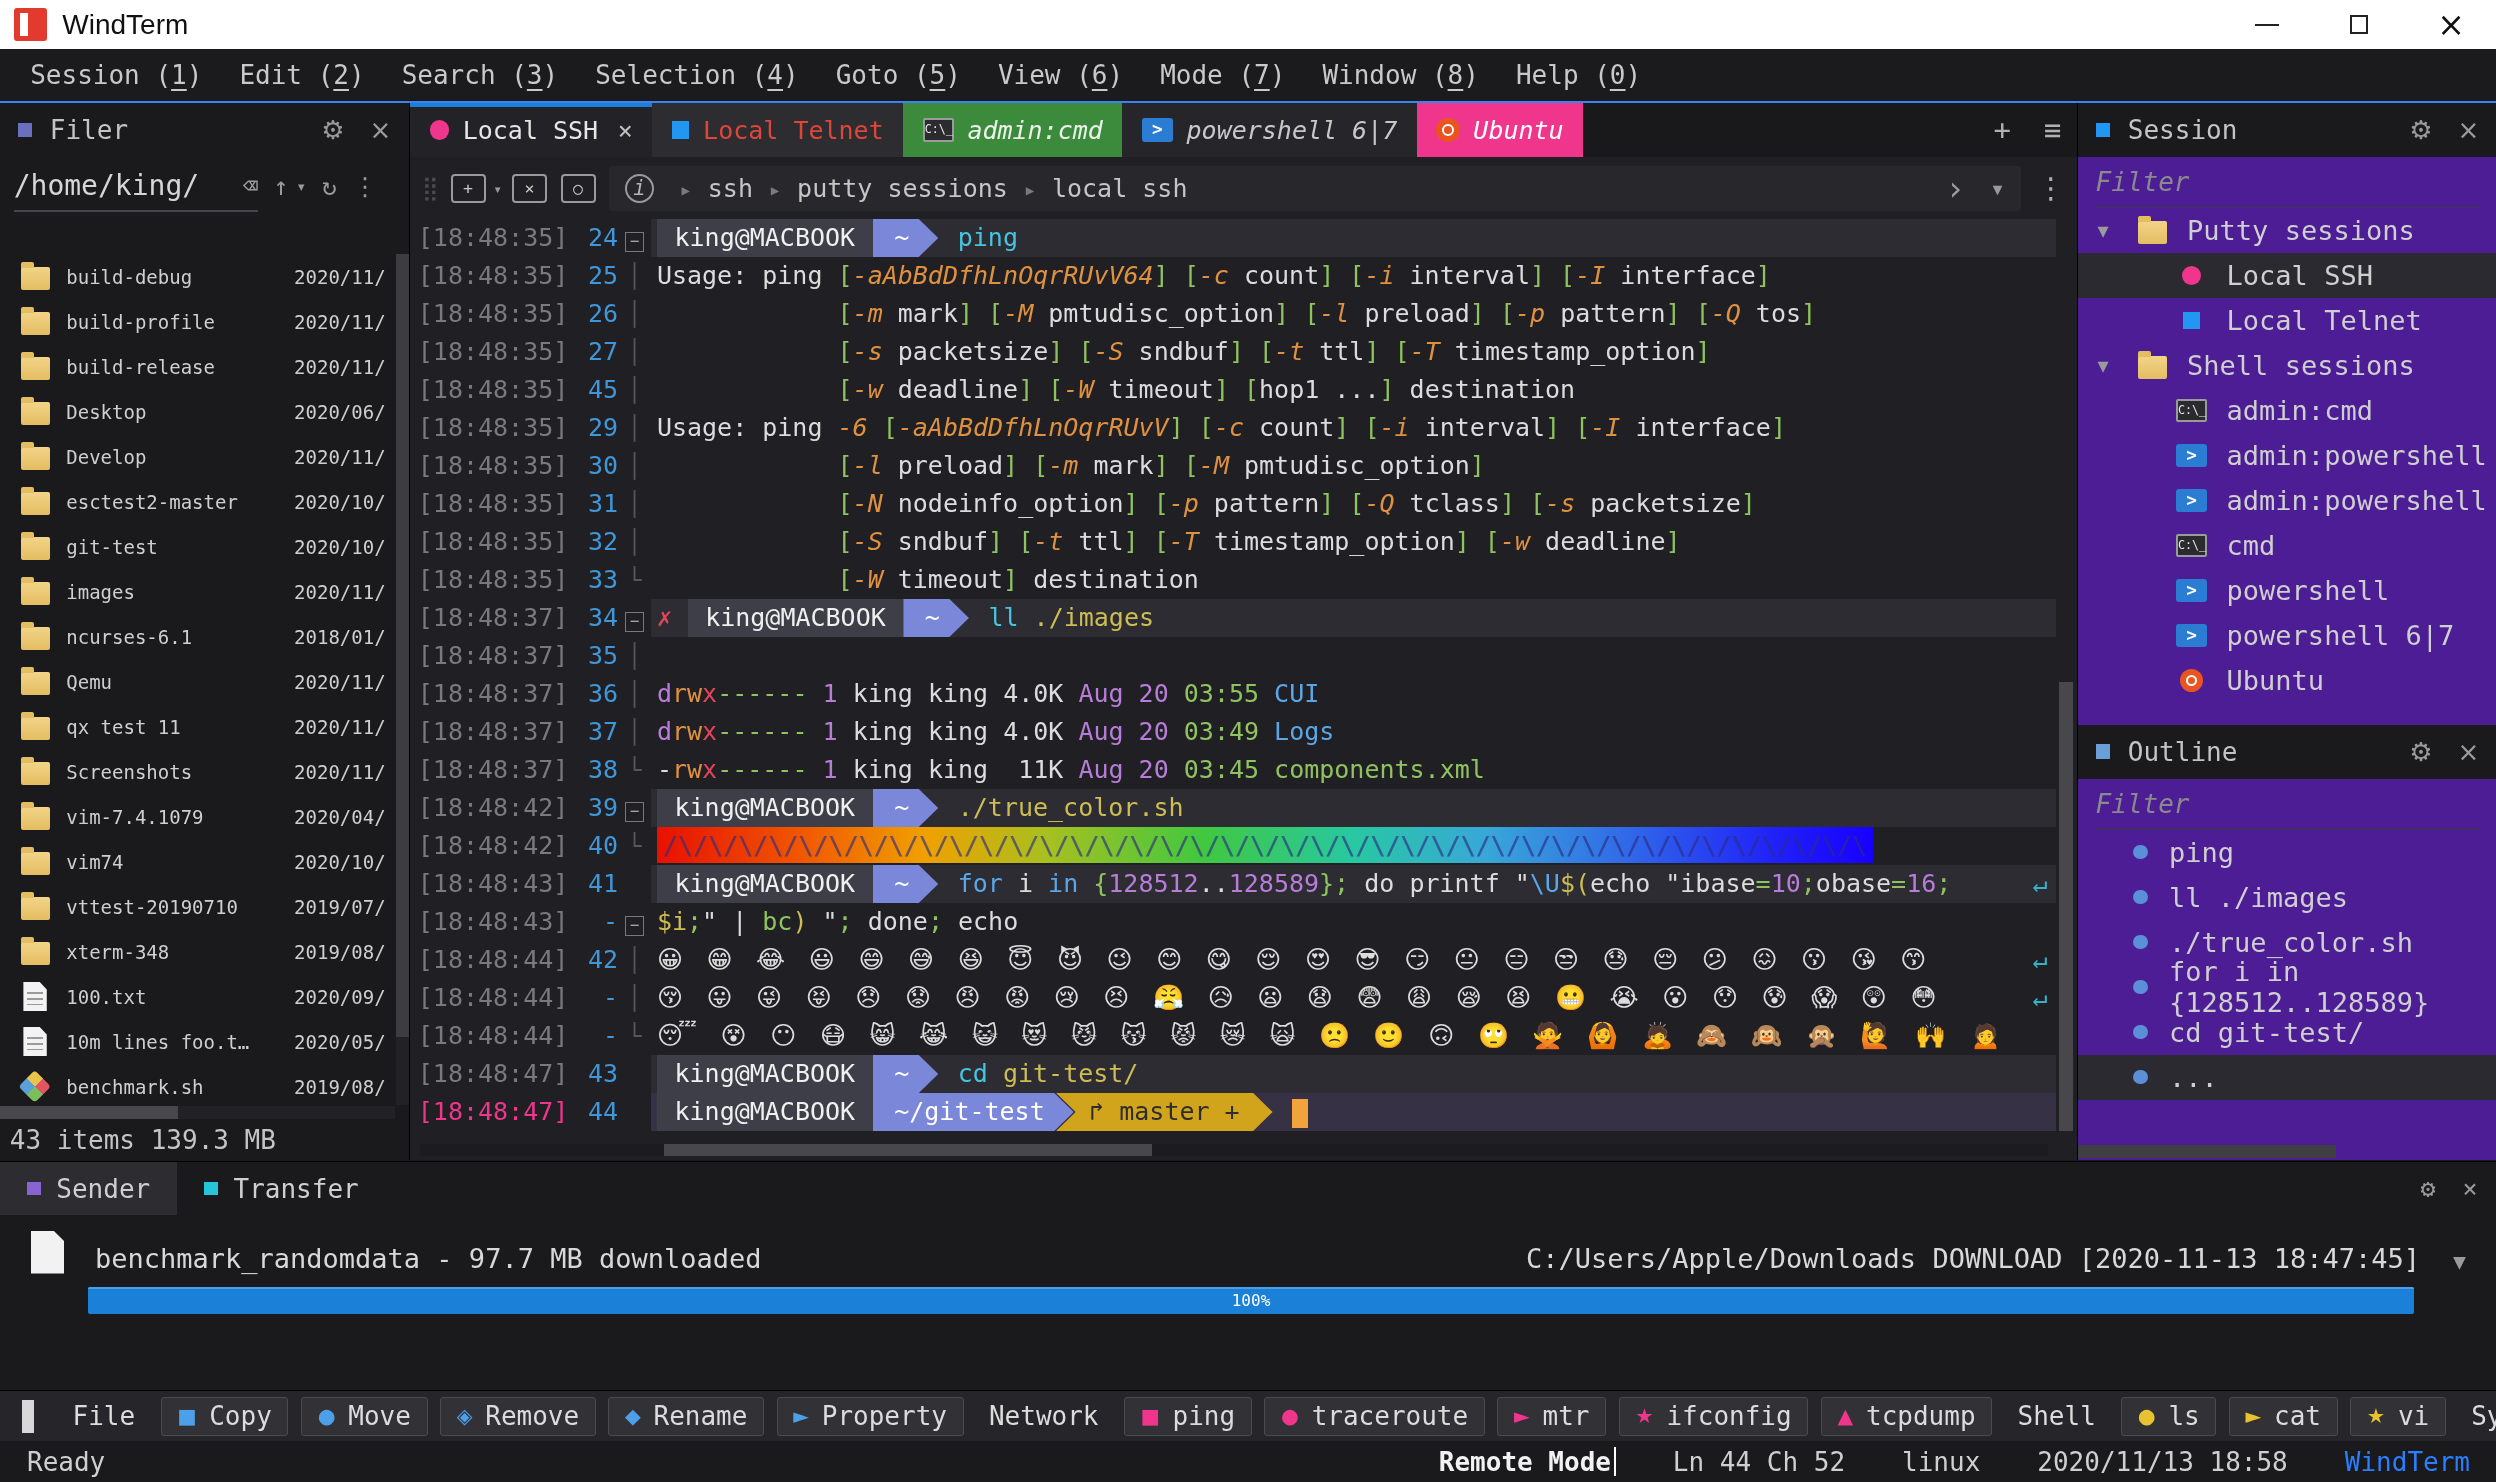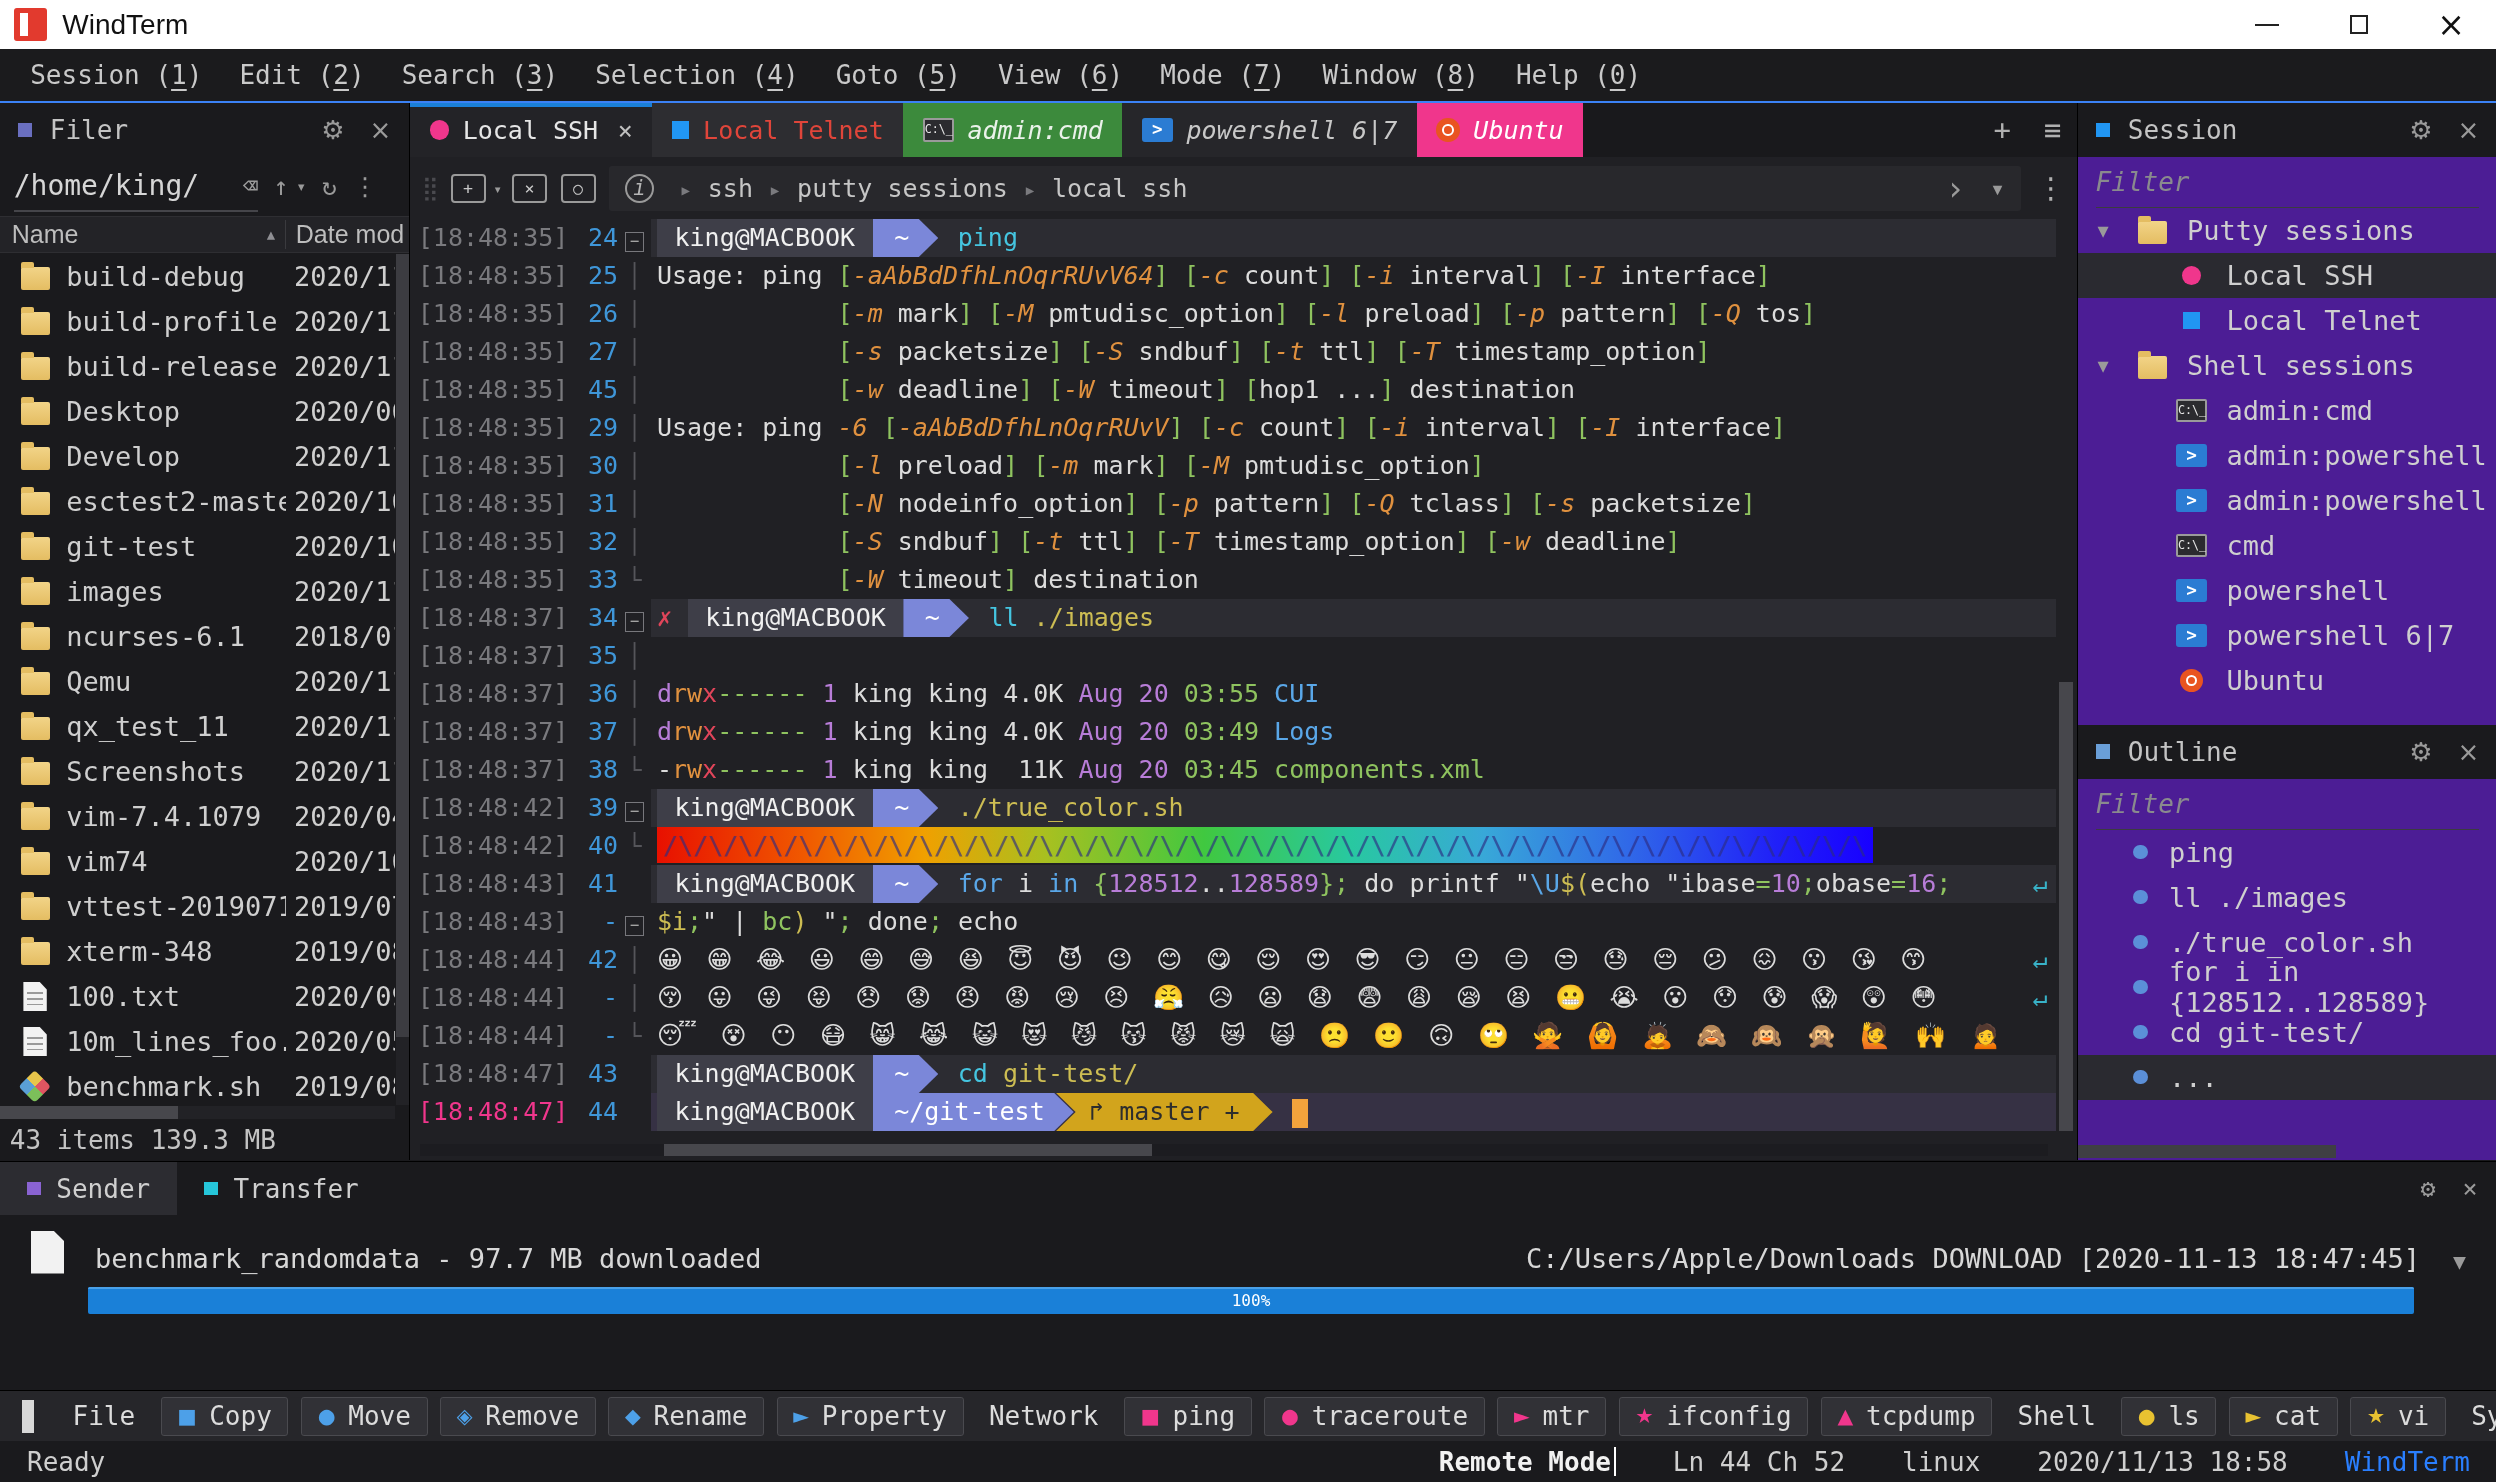--- a/index.html
+++ b/index.html
@@ -35,21 +35,21 @@
   .filer { width:410px; flex:none; background:#1a1a1d; position:relative; border-right:1px solid #000; }
   .filer-path { height:59px; display:flex; align-items:center; padding:0 13.7px; font-size:28px; color:#d6d6d6; gap:15.6px; }
   .path-wrap { display:flex; align-items:center; justify-content:space-between; border-bottom:2px solid #45454a; width:244px; height:51px; }
   .fp-ic { color:#9a9a9a; font-size:25px; }
   .fp-dd { font-size:16.6px; color:#9a9a9a; margin-left:-7.8px; }
   .filer-cols { height:37px; background:#232327; border-top:1px solid #2e2e32; border-bottom:1px solid #2e2e32; display:flex; align-items:center; font-size:25px; color:#bdbdbd; font-family:"Liberation Sans", sans-serif; }
   .col-name { width:285px; padding-left:11.7px; display:flex; align-items:center; }
   .sort-arrow { margin-left:auto; margin-right:9.8px; font-size:16.6px; color:#8f8f94; }
   .col-date { flex:1; border-left:1px solid #3a3a3e; padding-left:9.8px; overflow:hidden; white-space:nowrap; }
   .file-list { position:absolute; top:151px; left:0; right:13.7px; bottom:55px; overflow:hidden; }
-  .file-row { height:45px; display:flex; align-items:center; font-size:27px; color:#cfcfcf; }
+  .file-row { height:45px; display:flex; align-items:center; font-size:19px; color:#cfcfcf; }
   .fr-iconbox { width:35px; margin-left:17.6px; flex:none; display:flex; justify-content:center; }
   .fr-name { margin-left:13.7px; width:220px; overflow:hidden; white-space:nowrap; flex:none; }
   .fr-date { padding-left:7.8px; white-space:nowrap; overflow:hidden; }
   .ic-folder { width:29px; height:22.4px; background:linear-gradient(#f2d488,#e4bd62); border-radius:2px; position:relative; margin-top:3.9px; }
   .ic-folder::before { content:""; position:absolute; top:-4.9px; left:0; width:13.7px; height:5.9px; background:#e4bd62; border-radius:2px 2px 0 0; }
   .ic-file { width:23.4px; height:29px; background:#f2f2f2; clip-path:polygon(0 0,70% 0,100% 26%,100% 100%,0 100%); position:relative; }
   .ic-file::after { content:""; position:absolute; left:3.9px; right:3.9px; top:9.8px; height:13.7px; background:repeating-linear-gradient(#9a9a9a 0 2px, transparent 2px 5.9px); }
   .ic-script { width:23.4px; height:23.4px; border-radius:3.9px; transform:rotate(45deg); background:conic-gradient(#e05561 0 25%, #7cbf5a 0 50%, #5a9fd6 0 75%, #e8c54a 0); }
   .filer-hscroll { position:absolute; left:0; right:13.7px; bottom:41px; height:12.7px; background:#222226; }
   .filer-hthumb { width:45%; height:100%; background:#47474c; }
@@ -202,27 +202,20 @@
       <div class="filer-path">
         <span class="path-wrap">
           <span>/home/king/</span>
           <span class="fp-ic">⌫</span>
         </span>
         <span class="fp-ic">↑</span>
         <span class="fp-dd">▾</span>
         <span class="fp-ic">↻</span>
         <span class="fp-ic">⋮</span>
       </div>
-      <div class="filer-cols">
-        <span class="col-name">
-          <span>Name</span>
-          <span class="sort-arrow">▴</span>
-        </span>
-        <span class="col-date">Date mod</span>
-      </div>
       <div class="file-list" id="file-list">
           <div class="file-row">
             <span class="fr-iconbox">
               <span class="ic-folder"></span>
             </span>
             <span class="fr-name">build-debug</span>
             <span class="fr-date">2020/11/</span>
           </div>
           <div class="file-row">
             <span class="fr-iconbox">

